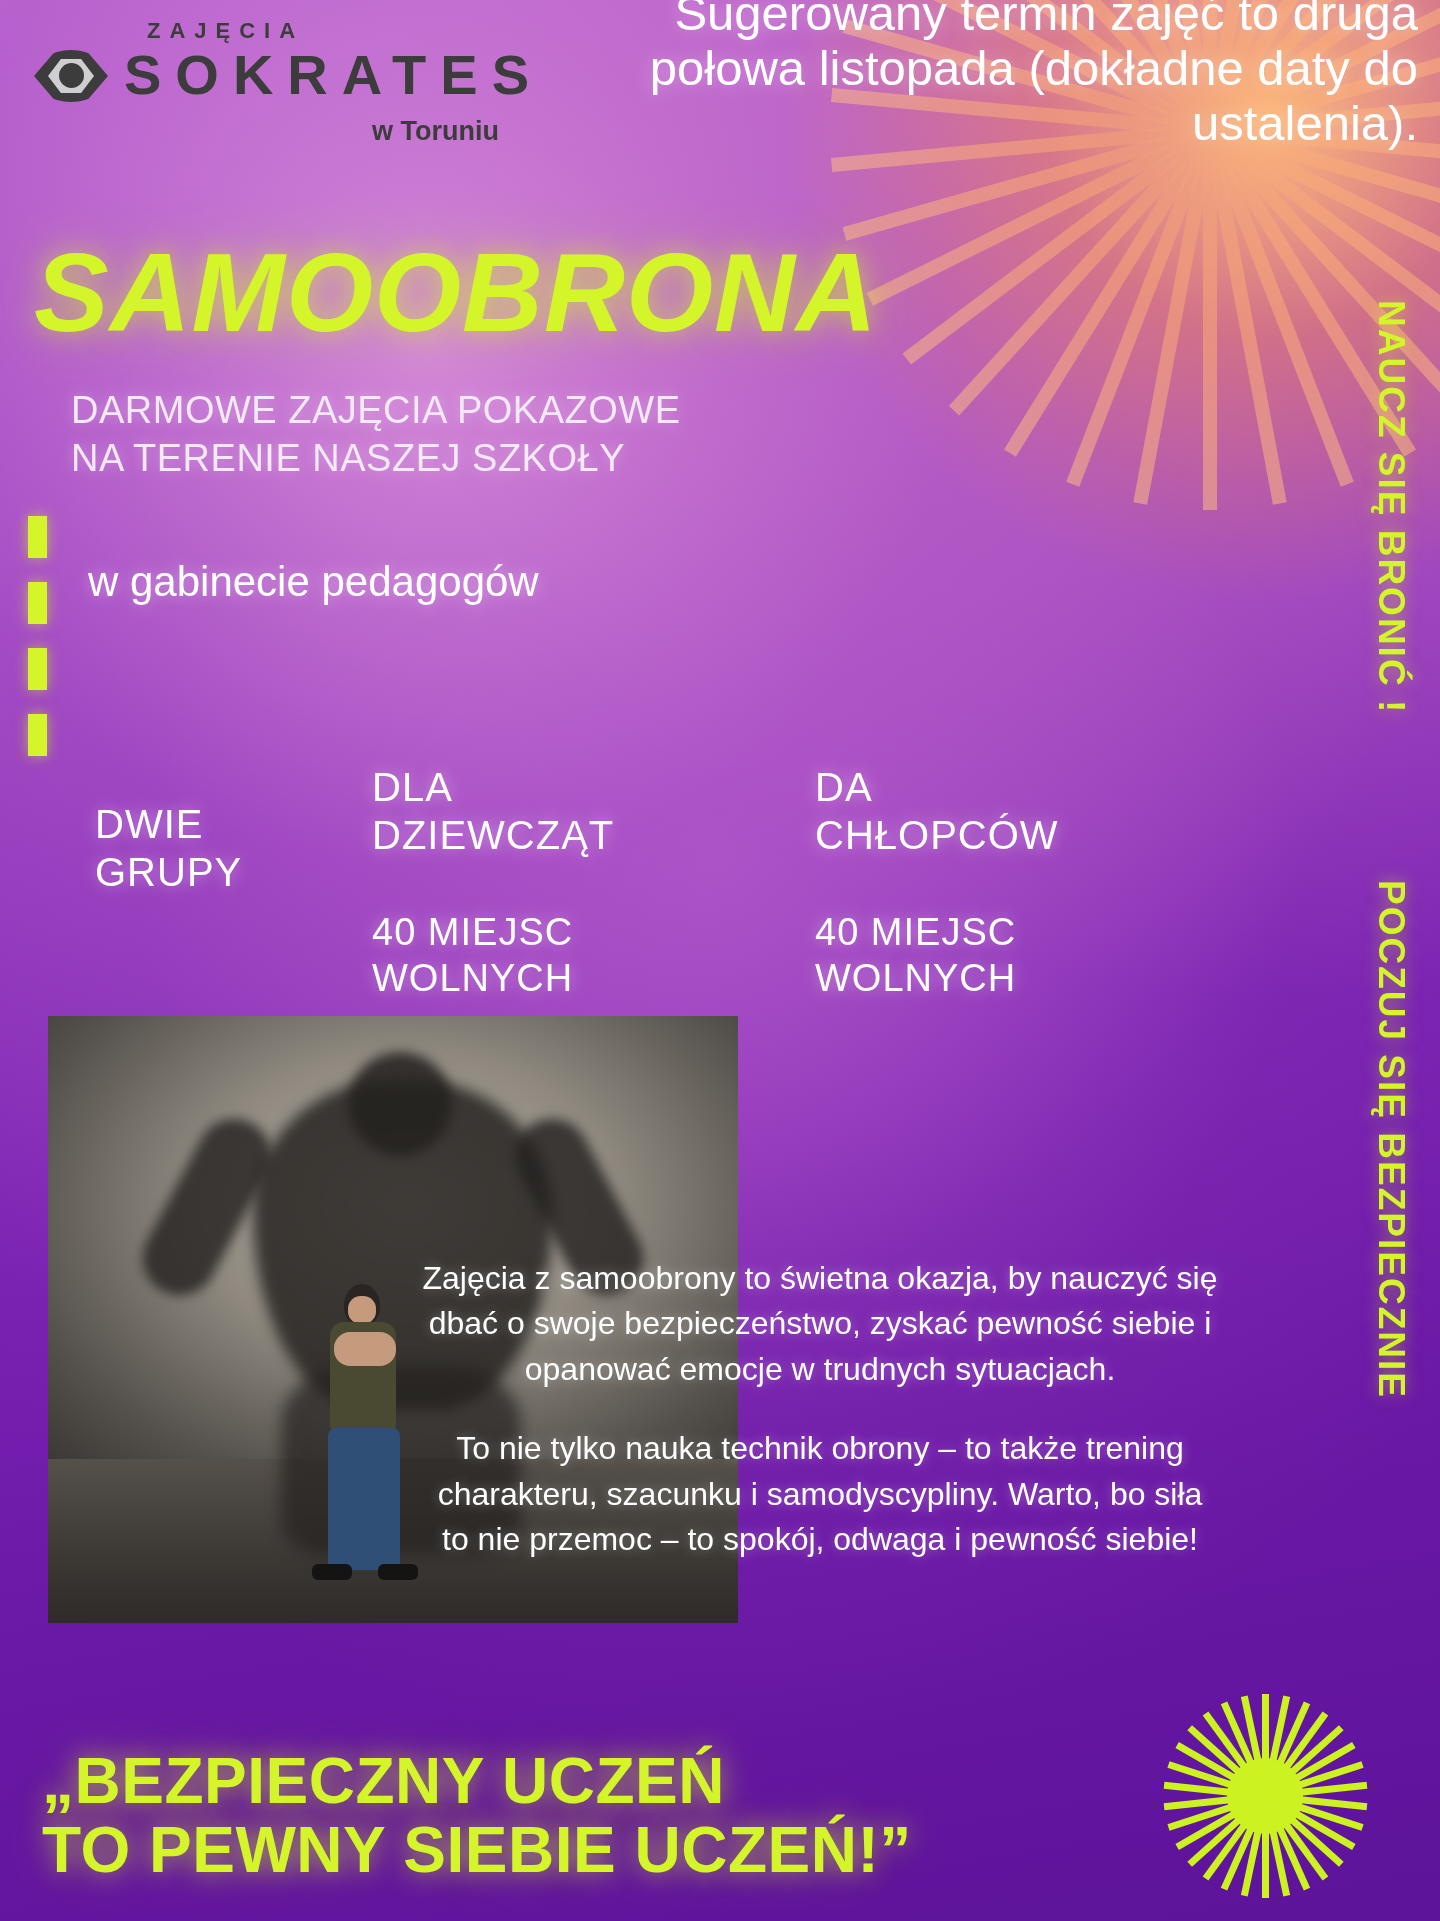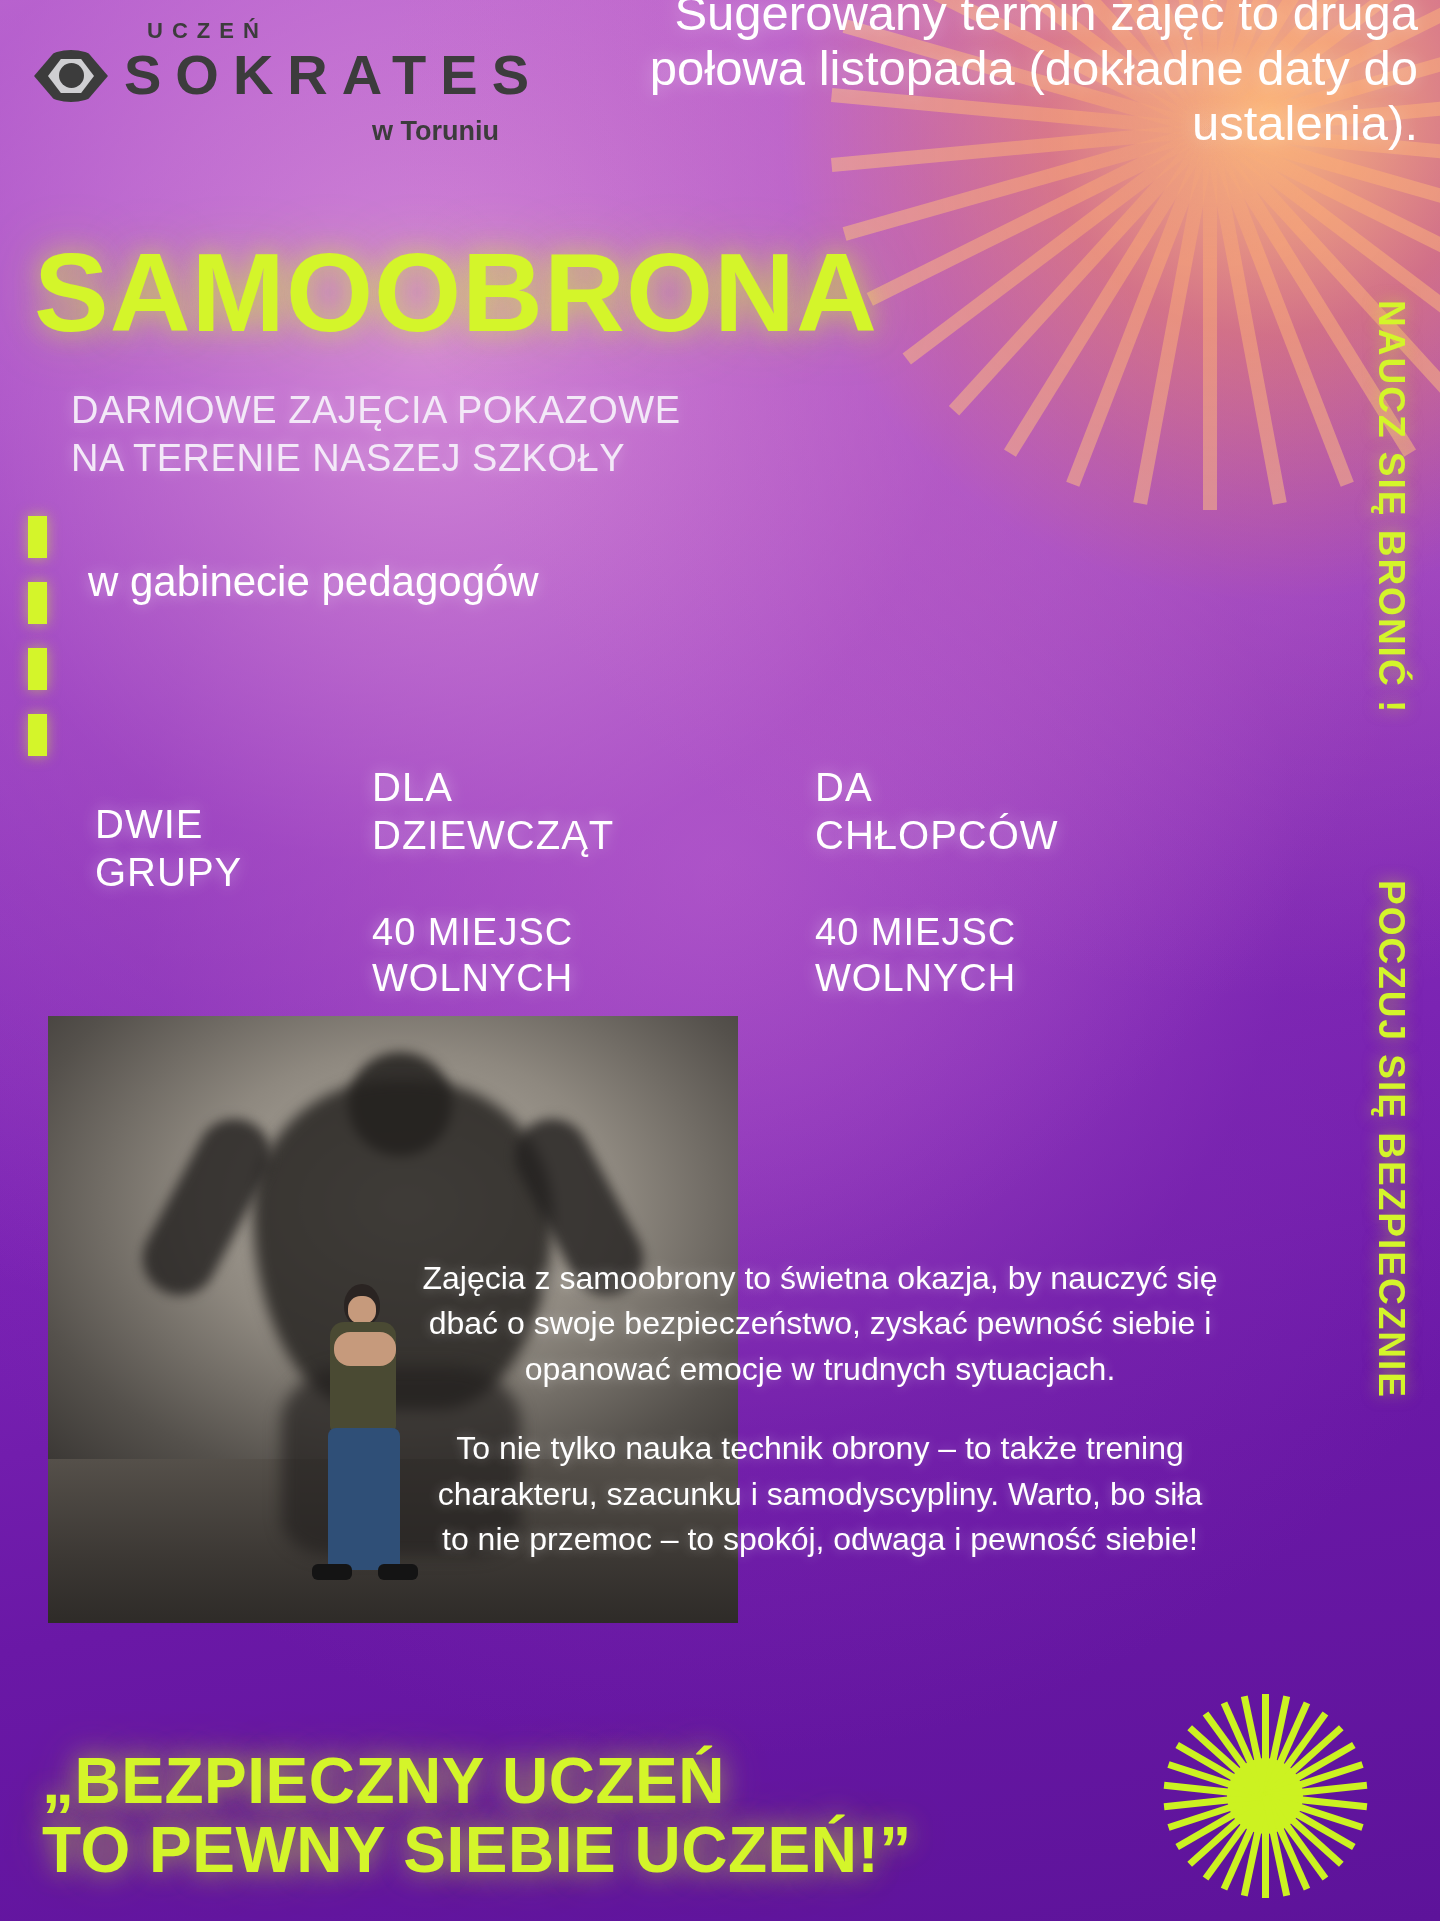--- a/index.html
+++ b/index.html
@@ -157,20 +157,21 @@
   
   .title {
     position: absolute;
     left: 34px;
     top: 228px;
     font-size: 112px;
     font-weight: 800;
     letter-spacing: 1px;
     color: #d4f52a;
     text-shadow: 0 0 26px rgba(212,245,42,0.55), 0 0 58px rgba(212,245,42,0.35);
+    font-style: italic;
   }
   .subtitle {
     position: absolute;
     left: 28px;
     top: 386px;
     font-size: 38px;
     line-height: 1.27;
     color: #f3e9f8;
     letter-spacing: 0.5px;
     text-shadow: 0 0 14px rgba(255,255,255,0.35);
@@ -434,21 +435,21 @@
       <span style="transform: rotate(285.882deg);"></span>
       <span style="transform: rotate(296.471deg);"></span>
       <span style="transform: rotate(307.059deg);"></span>
       <span style="transform: rotate(317.647deg);"></span>
       <span style="transform: rotate(328.235deg);"></span>
       <span style="transform: rotate(338.824deg);"></span>
       <span style="transform: rotate(349.412deg);"></span>
     </div>
 
   <div class="logo">
-    <div class="logo-szkoly">UCZEŃ</div>
+    <div class="logo-szkoly">ZAJĘCIA</div>
     <div class="logo-mark">
       <div class="lens"></div>
       <div class="inner"></div>
       <div class="dot"></div>
     </div>
     <div class="logo-name">SOKRATES</div>
     <div class="logo-city">w Toruniu</div>
   </div>
 
   <div class="topnote">Sugerowany termin zajęć to druga połowa listopada (dokładne daty do ustalenia).</div>

